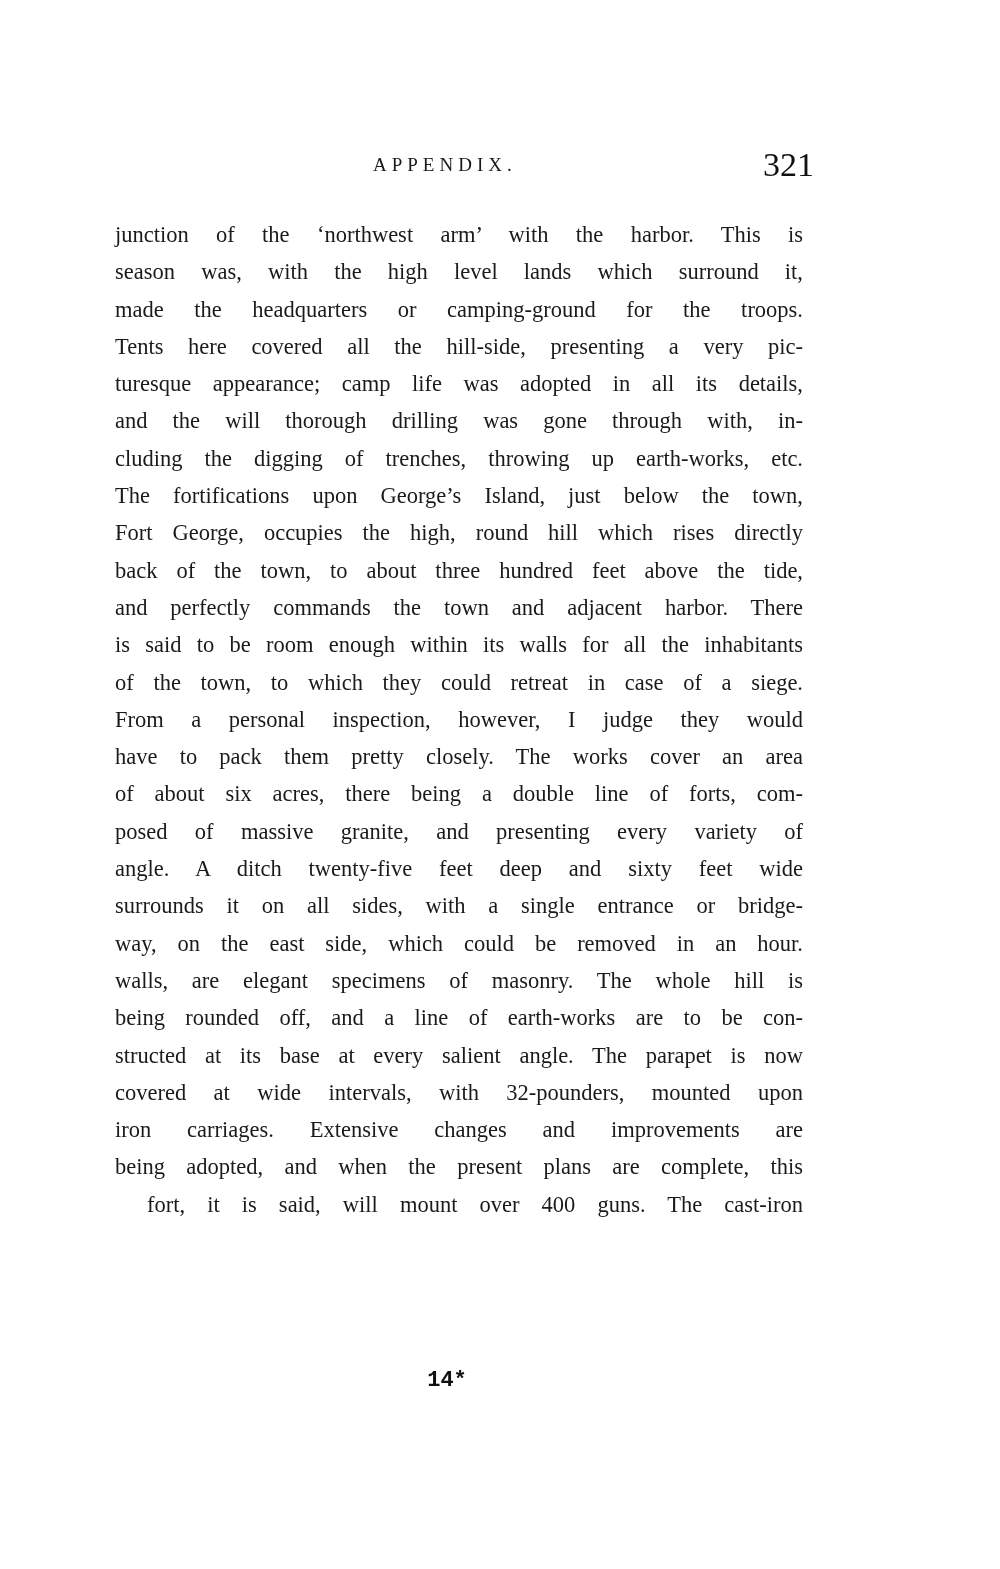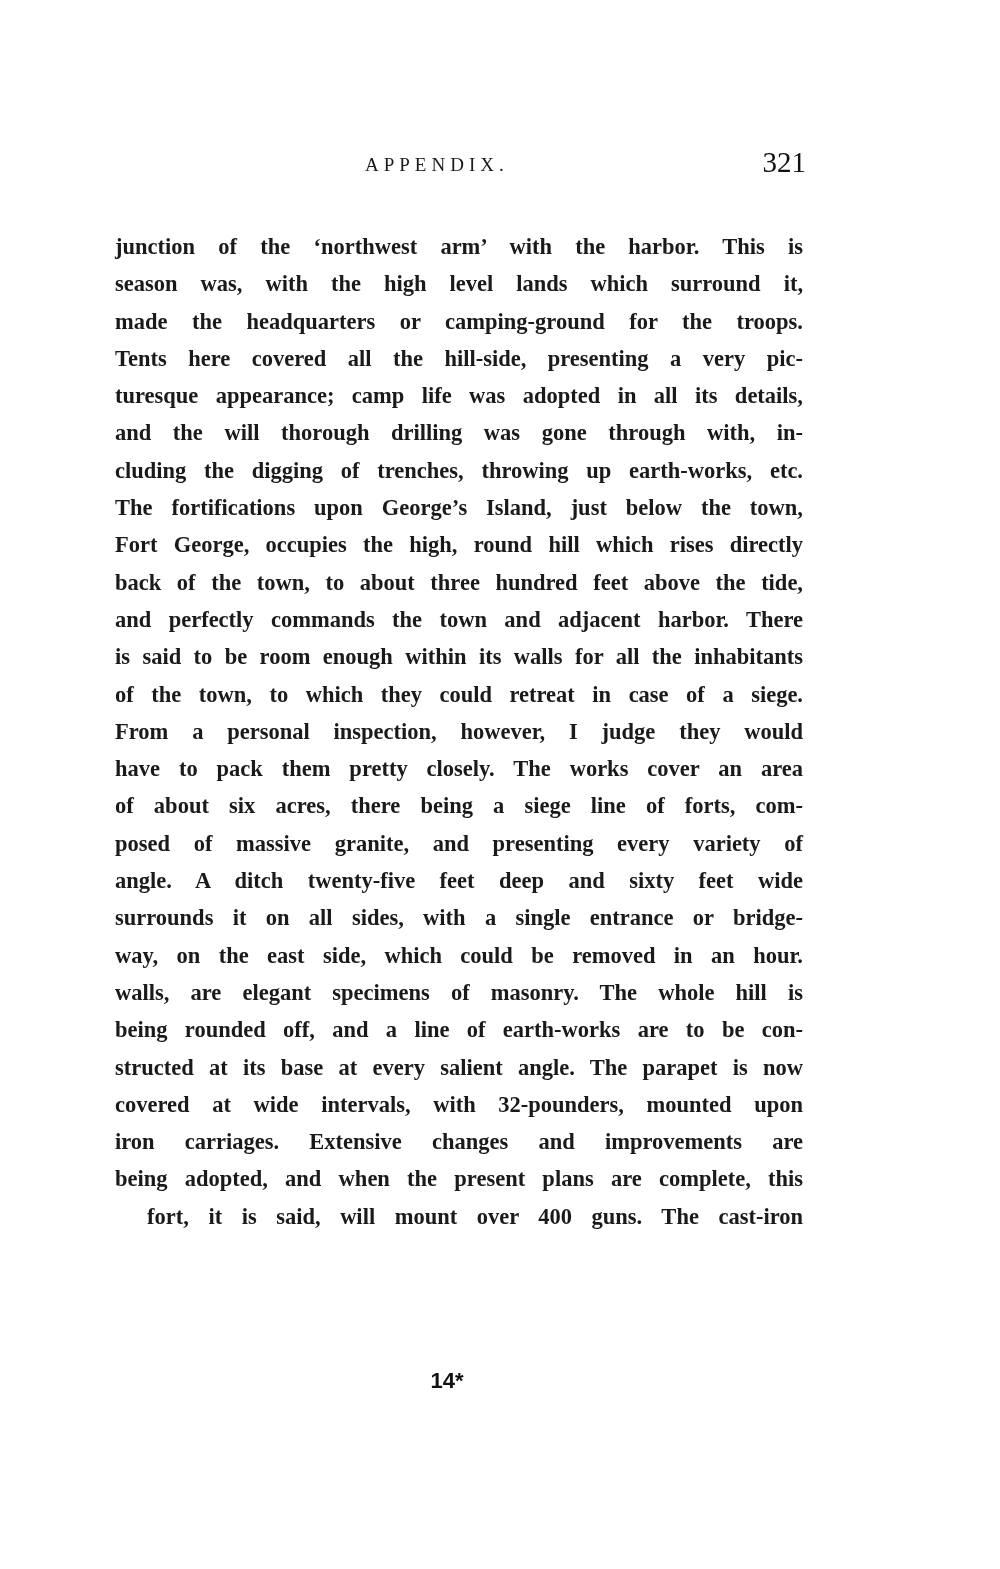--- a/index.html
+++ b/index.html
@@ -18,47 +18,46 @@
     .page {
       position: absolute;
       left: 0; top: 0;
       width: 1000px;
       height: 1569px;
       background: #ffffff;
     }
     .running-head {
       position: absolute;
       top: 146px;
-      left: 120px;
+      left: 128px;
       width: 686px;
       height: 36px;
     }
     .running-title {
       position: absolute;
       left: 245px;
       top: 8px;
       font-family: "Liberation Serif", "DejaVu Serif", serif;
       font-size: 19px;
       letter-spacing: 5px;
       color: #1a1a1a;
     }
     .page-number {
       position: absolute;
       right: 0;
       top: 0;
       font-family: "Liberation Serif", "DejaVu Serif", serif;
-      font-size: 29px;
+      font-size: 34px;
       color: #111;
     }
     .body-text {
       position: absolute;
       left: 115px;
-      top: 228px;
+      top: 216px;
       width: 688px;
-      font-weight: bold;
     }
     .line {
       display: block;
       height: 37.3px;
       line-height: 37.3px;
       font-family: "Liberation Serif", "DejaVu Serif", serif;
       font-size: 22.5px;
       text-align: justify;
       text-align-last: justify;
       white-space: nowrap;
@@ -67,21 +66,21 @@
     .line.last {
       text-align-last: justify;
       margin-left: 32px;
     }
     .signature {
       position: absolute;
       top: 1368px;
       left: 0;
       width: 894px;
       text-align: center;
-      font-family: Liberation Sans, sans-serif;
+      font-family: Liberation Mono, monospace;
       font-size: 22px;
       font-weight: bold;
       color: #111;
     }
   </style>
 </head>
 <body>
 
 <div class="page">
 
@@ -99,21 +98,21 @@
     <span class="line">and the will thorough drilling was gone through with, in-</span>
     <span class="line">cluding the digging of trenches, throwing up earth-works, etc.</span>
     <span class="line">The fortifications upon George’s Island, just below the town,</span>
     <span class="line">Fort George, occupies the high, round hill which rises directly</span>
     <span class="line">back of the town, to about three hundred feet above the tide,</span>
     <span class="line">and perfectly commands the town and adjacent harbor.  There</span>
     <span class="line">is said to be room enough within its walls for all the inhabitants</span>
     <span class="line">of the town, to which they could retreat in case of a siege.</span>
     <span class="line">From a personal inspection, however, I judge they would</span>
     <span class="line">have to pack them pretty closely.  The works cover an area</span>
-    <span class="line">of about six acres, there being a siege line of forts, com-</span>
+    <span class="line">of about six acres, there being a double line of forts, com-</span>
     <span class="line">posed of massive granite, and presenting every variety of</span>
     <span class="line">angle.  A ditch twenty-five feet deep and sixty feet wide</span>
     <span class="line">surrounds it on all sides, with a single entrance or bridge-</span>
     <span class="line">way, on the east side, which could be removed in an hour.</span>
     <span class="line">walls, are elegant specimens of masonry.  The whole hill is</span>
     <span class="line">being rounded off, and a line of earth-works are to be con-</span>
     <span class="line">structed at its base at every salient angle.  The parapet is now</span>
     <span class="line">covered at wide intervals, with 32-pounders, mounted upon</span>
     <span class="line">iron carriages.  Extensive changes and improvements are</span>
     <span class="line">being adopted, and when the present plans are complete, this</span>

